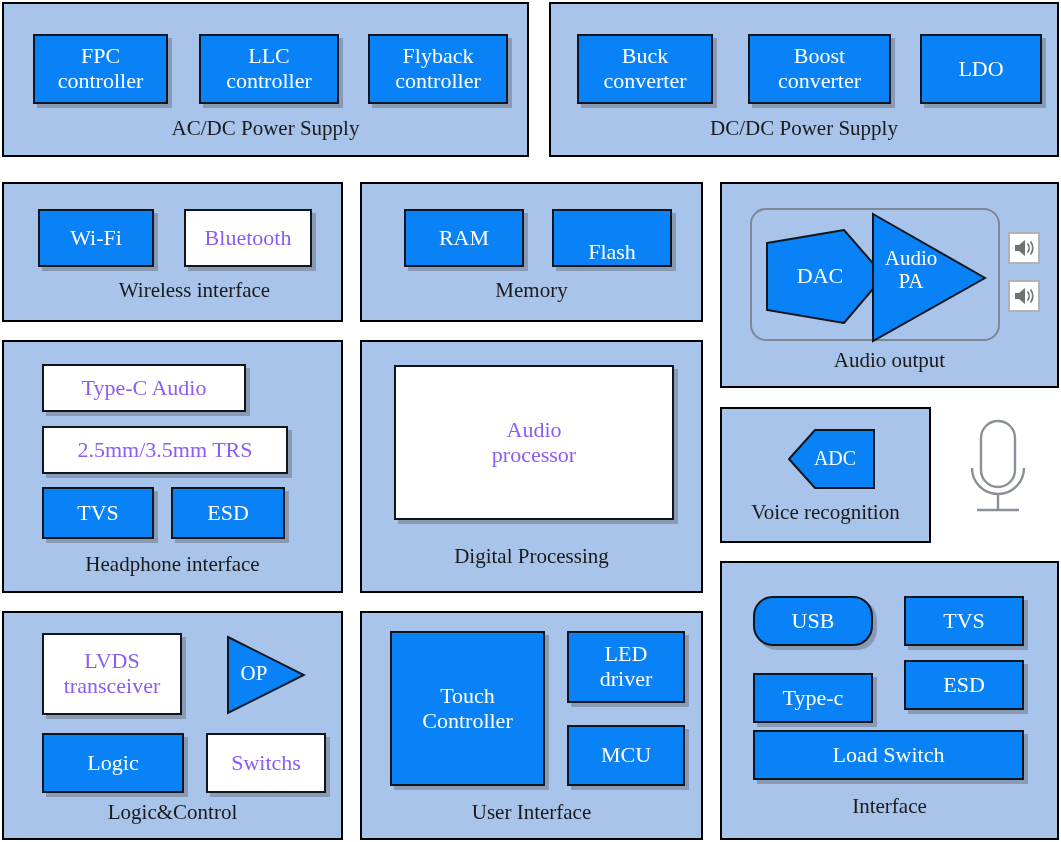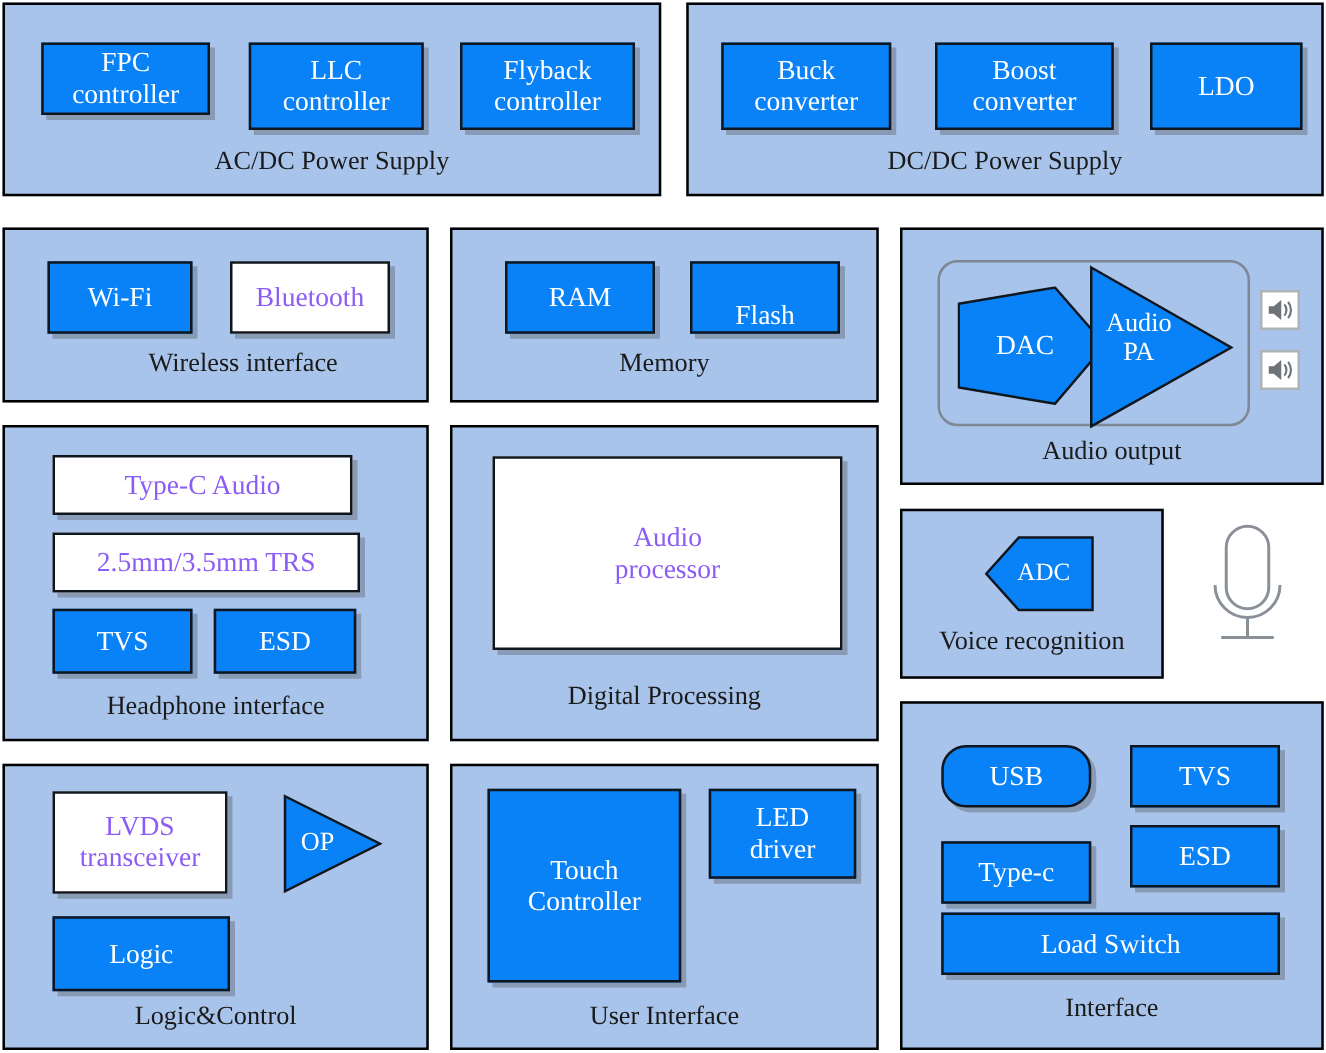--- a/index.html
+++ b/index.html
@@ -86,21 +86,21 @@
   .f20 { font-size: 20px; }
   .f21 { font-size: 21px; }
   .f22 { font-size: 22px; }
 </style>
 </head>
 <body>
 
 <div id="canvas">
 
   <div class="panel" style="left:2px; top:2px; width:527px; height:155px;">
-    <div class="blk blue f22" style="left:29px; top:30px; width:135px; height:58px;">
+    <div class="blk blue f22" style="left:29px; top:30px; width:135px; height:70px;">
       <div>
         <span>FPC</span>
         <span>controller</span>
       </div>
     </div>
     <div class="blk blue f22" style="left:195px; top:30px; width:140px; height:70px;">
       <div>
         <span>LLC</span>
         <span>controller</span>
       </div>
@@ -197,21 +197,21 @@
         <path d="M7 13 h4 l6 -5 v16 l-6 -5 h-4 z" fill="#6d7378"></path>
         <path d="M19.5 11.5 a7 7 0 0 1 0 9" fill="none" stroke="#6d7378" stroke-width="1.7"></path>
         <path d="M22.5 9.5 a10.5 10.5 0 0 1 0 13" fill="none" stroke="#6d7378" stroke-width="1.7"></path>
       </svg>
     </div>
 
     <div class="panel-caption" style="top:165px;">Audio output</div>
   </div>
 
   <div class="panel" style="left:2px; top:340px; width:341px; height:253px;">
-    <div class="blk white f22" style="left:38px; top:22px; width:240px; height:48px;align-items:center;">
+    <div class="blk white f22" style="left:38px; top:22px; width:204px; height:48px;align-items:center;">
       <div>
         <span>Type-C Audio</span>
       </div>
     </div>
     <div class="blk white f22" style="left:38px; top:84px; width:246px; height:48px;">
       <div>
         <span>2.5mm/3.5mm TRS</span>
       </div>
     </div>
     <div class="blk blue f22" style="left:38px; top:145px; width:112px; height:52px;">
@@ -271,36 +271,46 @@
     </svg>
     <div class="shape-label f21" style="left:224px; top:49px; width:52px;">
       <span>OP</span>
     </div>
 
     <div class="blk blue f22" style="left:38px; top:120px; width:142px; height:60px;">
       <div>
         <span>Logic</span>
       </div>
     </div>
+    <div class="blk white f22" style="left:202px; top:120px; width:120px; height:60px;">
+      <div>
+        <span>Switchs</span>
+      </div>
+    </div>
     <div class="panel-caption" style="top:188px;">Logic&amp;Control</div>
   </div>
 
   <div class="panel" style="left:360px; top:611px; width:343px; height:229px;">
     <div class="blk blue f22" style="left:28px; top:18px; width:155px; height:155px;">
       <div>
         <span>Touch</span>
         <span>Controller</span>
       </div>
     </div>
     <div class="blk blue f22" style="left:205px; top:18px; width:118px; height:72px;">
       <div>
         <span>LED</span>
         <span>driver</span>
       </div>
     </div>
+    <div class="blk blue f22" style="left:205px; top:112px; width:118px; height:61px;">
+      <div>
+        <span>MCU</span>
+      </div>
+    </div>
     <div class="panel-caption" style="top:188px;">User Interface</div>
   </div>
 
   <div class="panel" style="left:720px; top:561px; width:339px; height:279px;">
     <div class="blk blue f22" style="left:31px; top:33px; width:120px; height:50px;border-radius:20px;">
       <div>
         <span>USB</span>
       </div>
     </div>
     <div class="blk blue f22" style="left:182px; top:33px; width:120px; height:50px;">

